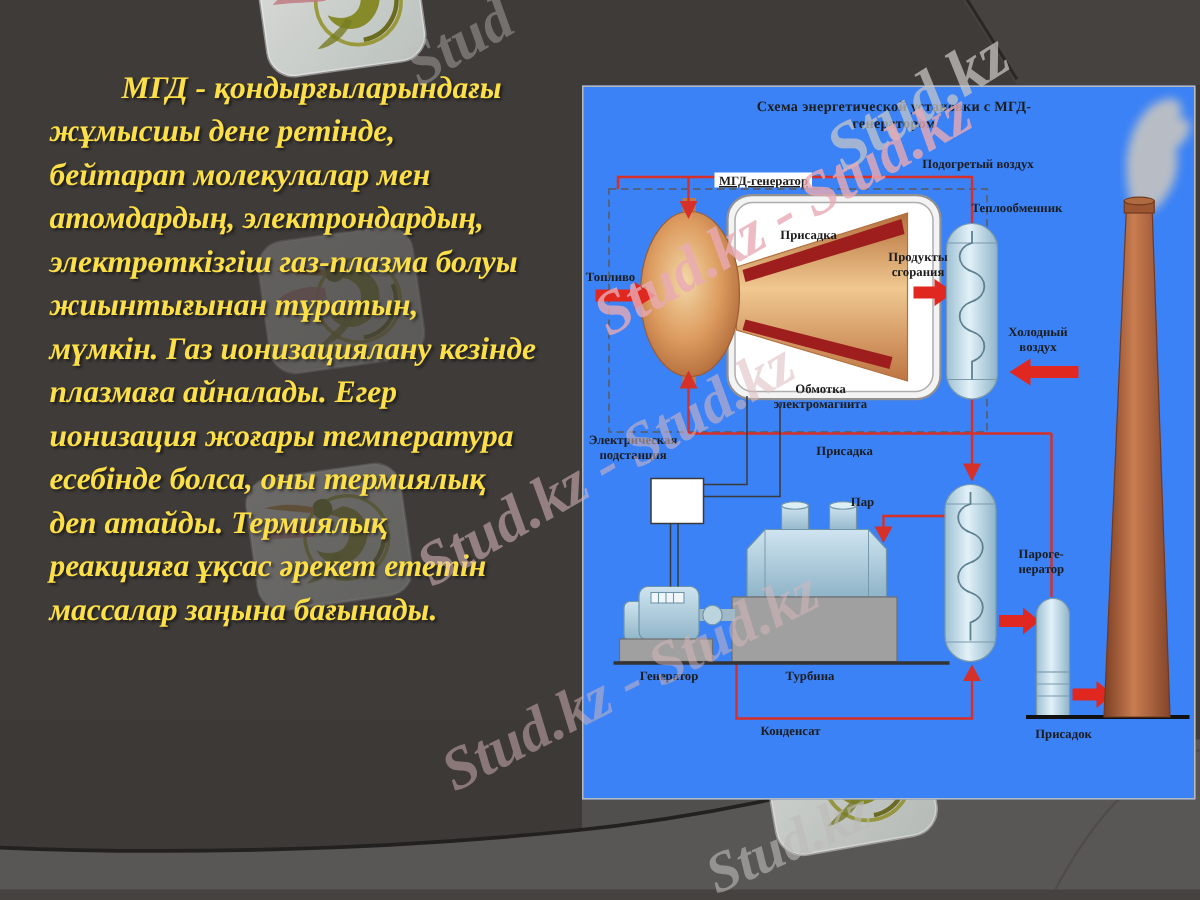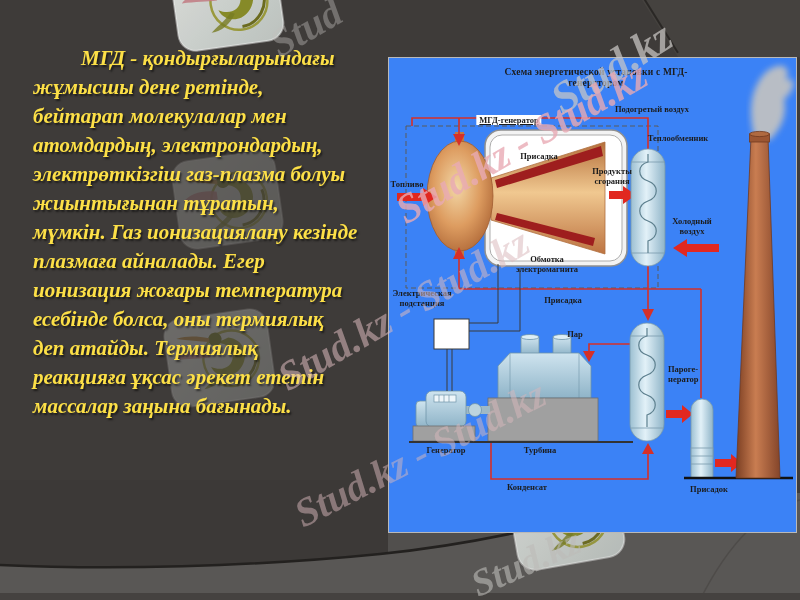--- a/index.html
+++ b/index.html
@@ -241,21 +241,21 @@
     <div class="dlabel" style="left:303px;top:158px">Холодный
 воздух</div>
     <div class="dlabel" style="left:158px;top:196px">Обмотка
 электромагнита</div>
     <div class="dlabel" style="left:33px;top:230px">Электрическая
 подстанция</div>
     <div class="dlabel" style="left:174px;top:237px">Присадка</div>
     <div class="dlabel" style="left:186px;top:271px">Пар</div>
     <div class="dlabel" style="left:57px;top:387px">Генератор</div>
     <div class="dlabel" style="left:151px;top:387px">Турбина</div>
-    <div class="dlabel la" style="left:279px;top:306px">Пароге-
+    <div class="dlabel la" style="left:290px;top:306px">Пароге-
 нератор</div>
     <div class="dlabel" style="left:138px;top:424px">Конденсат</div>
     <div class="dlabel" style="left:320px;top:426px">Присадок</div>
   </div>
 
   <div class="wm" style="left:545px;top:42px;transform:rotate(-32deg);color:rgba(203,200,197,.72);font-size:44px">Stud.kz</div>
   <div class="wm" style="left:268px;top:4px;transform:rotate(-30deg);color:rgba(195,192,189,.4);font-size:40px">Stud</div>
   <div class="wm" style="left:380px;top:118px;transform:rotate(-30deg);color:rgba(233,170,180,.8);font-size:41px">Stud.kz - Stud.kz</div>
   <div class="wm" style="left:262px;top:285px;transform:rotate(-30deg);color:rgba(219,186,190,.55);font-size:41px">Stud.kz - Stud.kz</div>
   <div class="wm" style="left:282px;top:430px;transform:rotate(-27deg);color:rgba(216,184,188,.5);font-size:40px">Stud.kz - Stud.kz</div>

